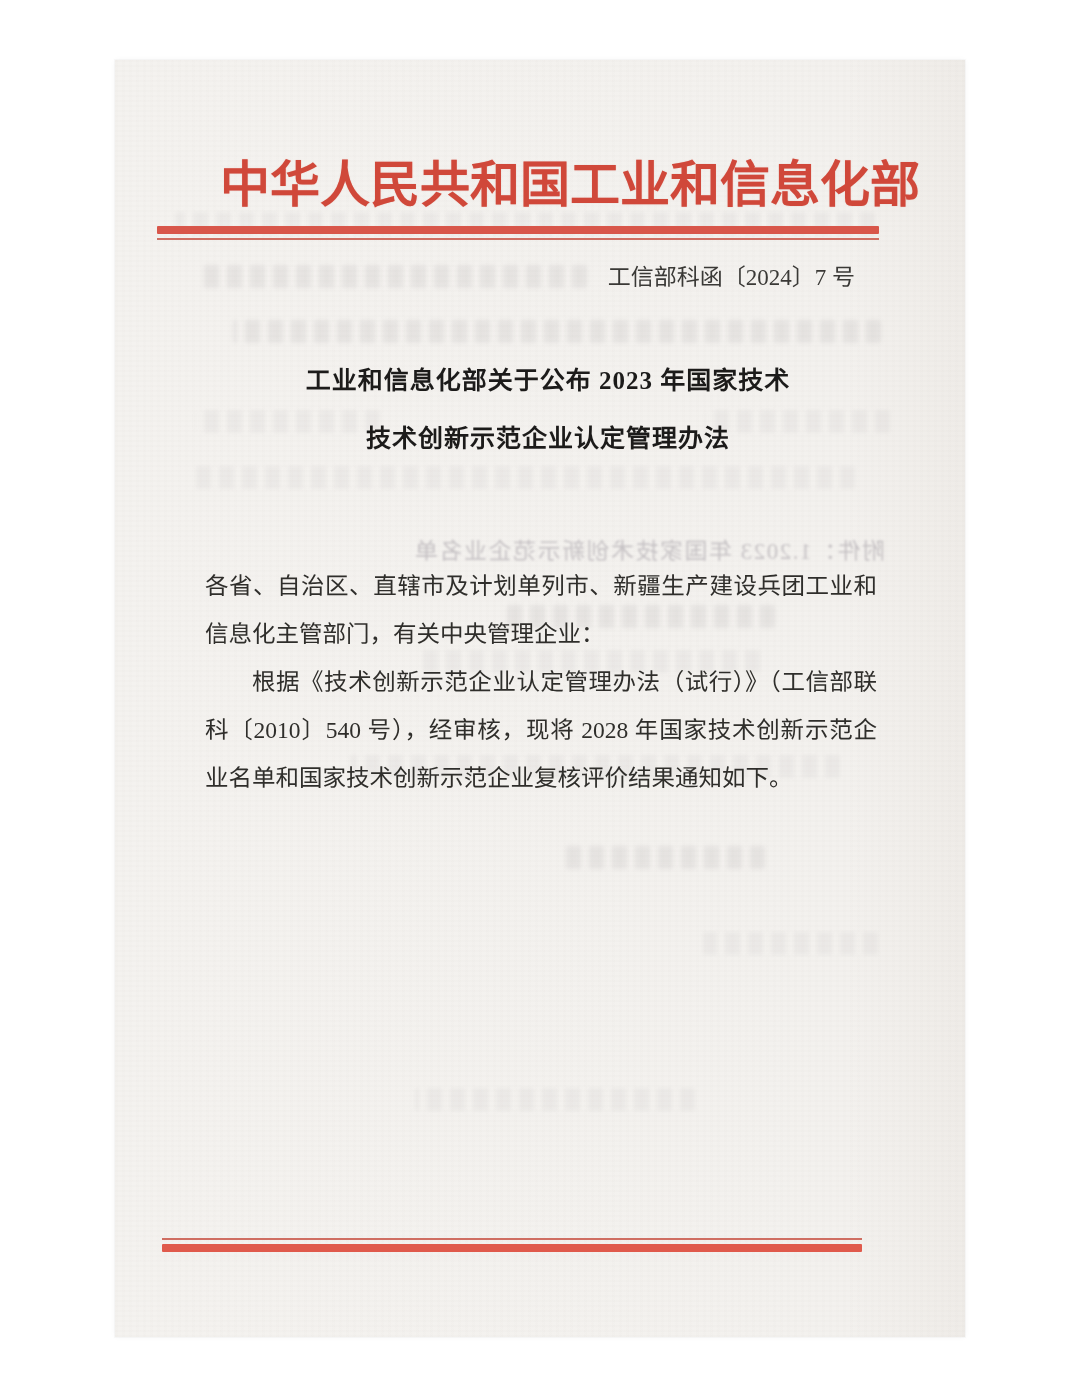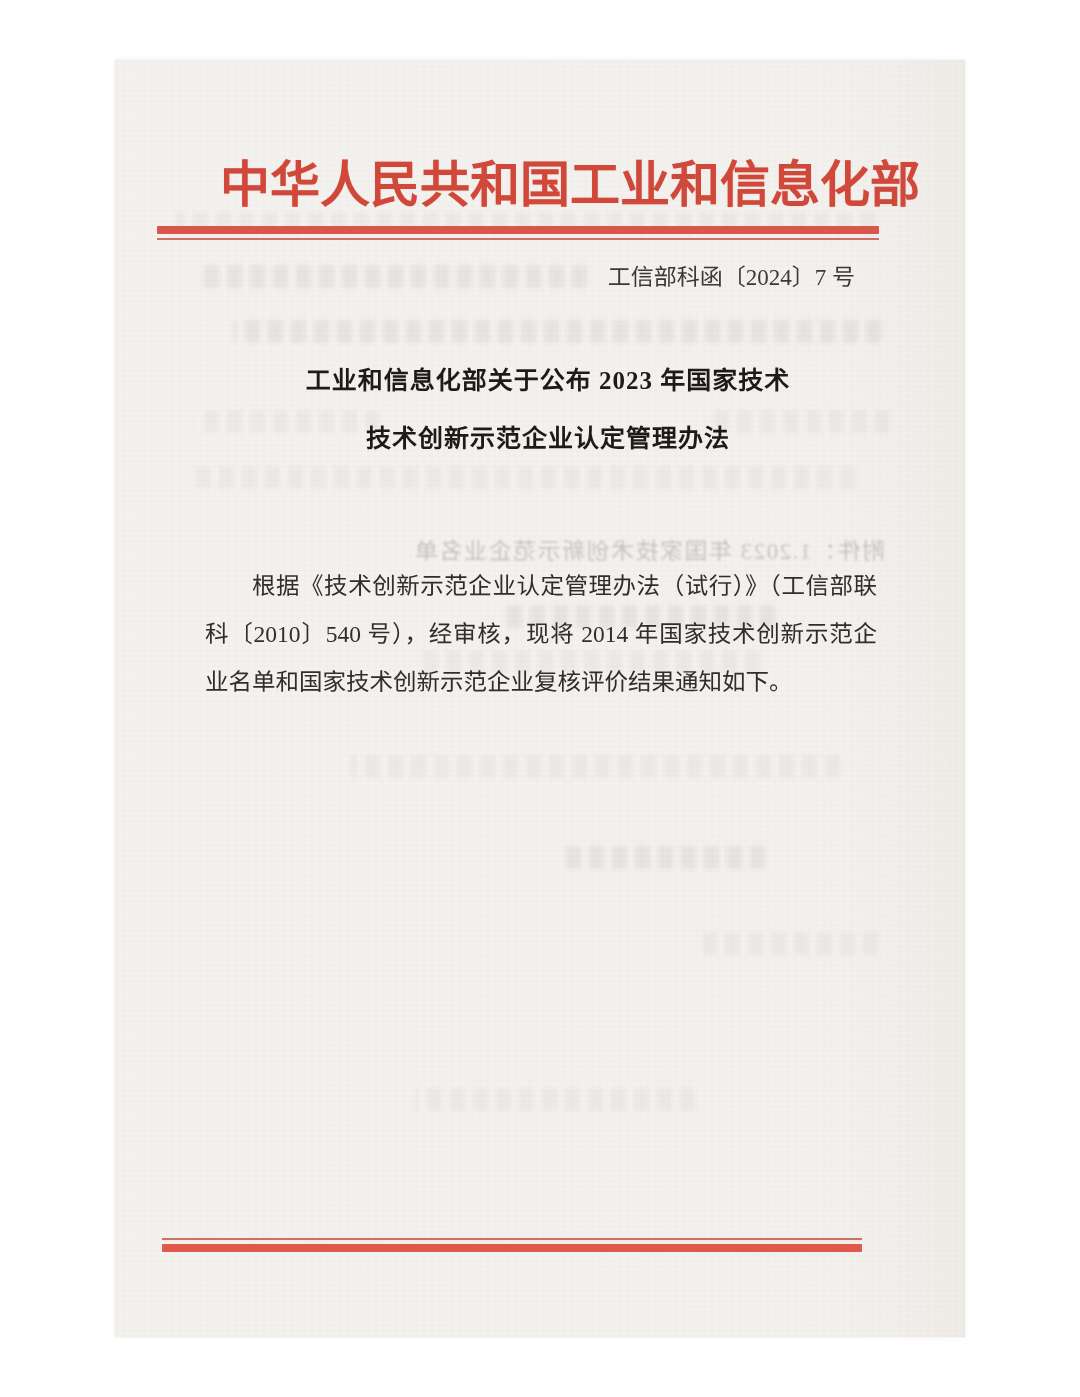--- a/index.html
+++ b/index.html
@@ -117,21 +117,22 @@
     </div>
 
     <div class="doc-number">工信部科函〔2024〕7 号</div>
 
     <div class="title">
       <div>工业和信息化部关于公布 2023 年国家技术</div>
       <div>技术创新示范企业认定管理办法</div>
     </div>
 
     <div class="body-text">
-      <p>根据《技术创新示范企业认定管理办法（试行）》（工信部联科〔2010〕540 号），经审核，现将 2014 年国家技术创新示范企业名单和国家技术创新示范企业复核评价结果通知如下。</p>
+      <p class="no-indent">各省、自治区、直辖市及计划单列市、新疆生产建设兵团工业和信息化主管部门，有关中央管理企业：</p>
+      <p>根据《技术创新示范企业认定管理办法（试行）》（工信部联科〔2010〕540 号），经审核，现将 2028 年国家技术创新示范企业名单和国家技术创新示范企业复核评价结果通知如下。</p>
     </div>
 
     <div class="divider-bottom">
       <div class="bar-thin"></div>
       <div class="bar-thick"></div>
     </div>
 
   </div>
 </div>
 

